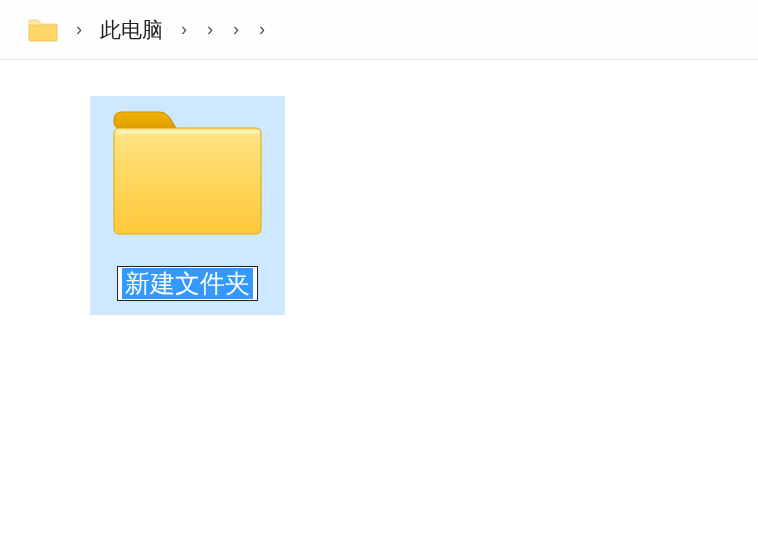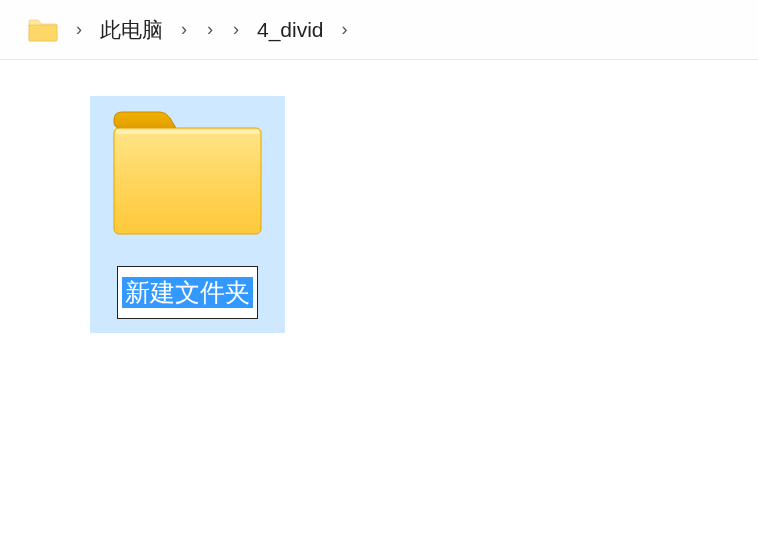--- a/index.html
+++ b/index.html
@@ -53,21 +53,21 @@
       cursor: pointer;
     }
     .folder-icon-large {
       width: 155px;
       height: 130px;
       margin-bottom: 28px;
     }
     .folder-name-edit {
       background: #ffffff;
       border: 1px solid #222;
-      padding: 10px 4px;
+      padding: 1px 4px;
     }
     .folder-name-text {
       background: #3399ff;
       color: #ffffff;
       font-size: 25px;
       padding: 0 3px;
       display: inline-block;
       line-height: 1.25;
     }
   </style>
@@ -79,21 +79,20 @@
     <svg viewBox="0 0 30 24" width="30" height="24">
       <path d="M1 4 L1 22 Q1 23 2 23 L28 23 Q29 23 29 22 L29 7 Q29 6 28 6 L13 6 L11 3 Q10.5 2 9.5 2 L2 2 Q1 2 1 3 Z" fill="#FFE9A2" stroke="#E0B84F" stroke-width="0.5"></path>
       <path d="M1 7 L29 7 L29 22 Q29 23 28 23 L2 23 Q1 23 1 22 Z" fill="#FFD767" stroke="#E0B84F" stroke-width="0.5"></path>
     </svg>
   </span>
   <span class="bc-sep">›</span>
   <span class="bc-item">此电脑</span>
   <span class="bc-sep">›</span>
   <span class="bc-sep">›</span>
   <span class="bc-sep">›</span>
-  <span class="bc-item">4_divid</span>
   <span class="bc-sep">›</span>
 </div>
 
 <div class="content">
   <div class="folder-item">
     <span class="folder-icon-large">
       <svg viewBox="0 0 155 130" width="155" height="130">
         <defs>
           <linearGradient id="tab" x1="0" y1="0" x2="0" y2="1">
             <stop offset="0" stop-color="#F2B200"></stop>

